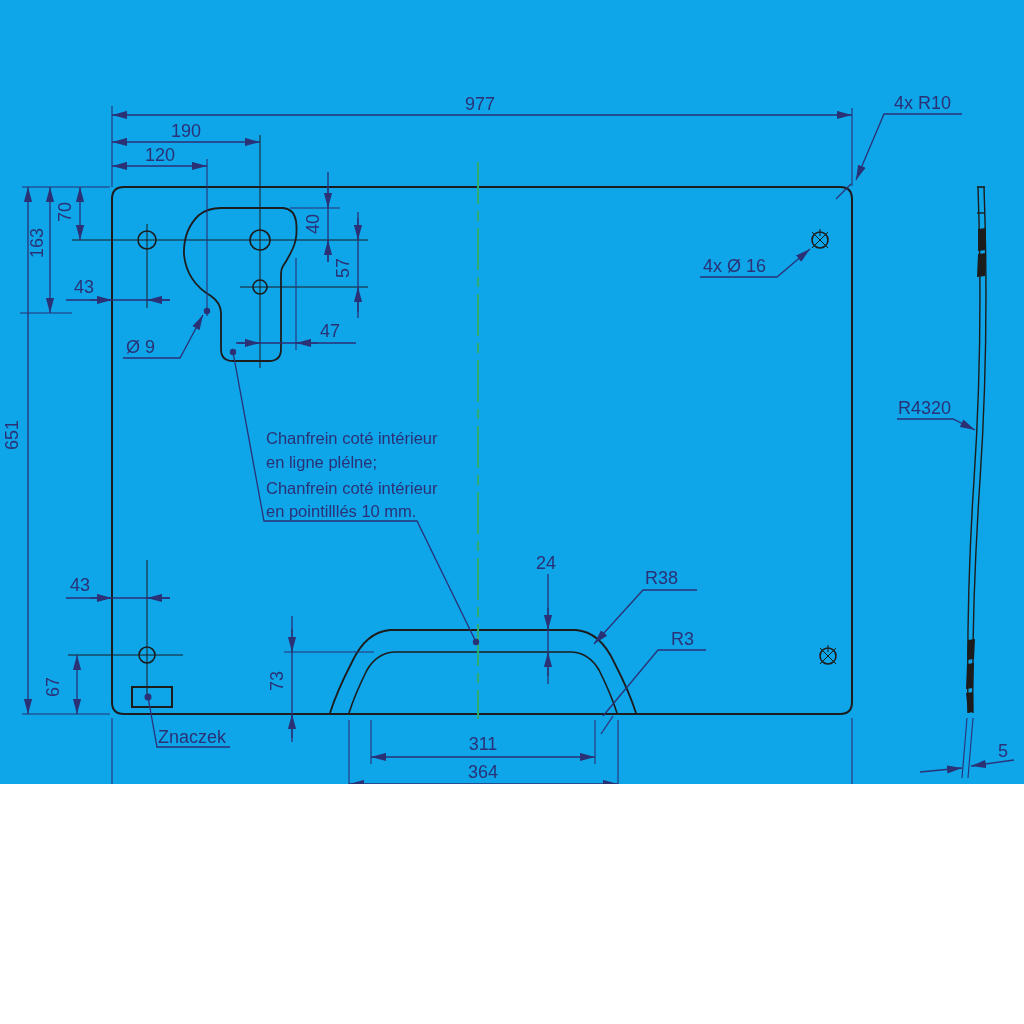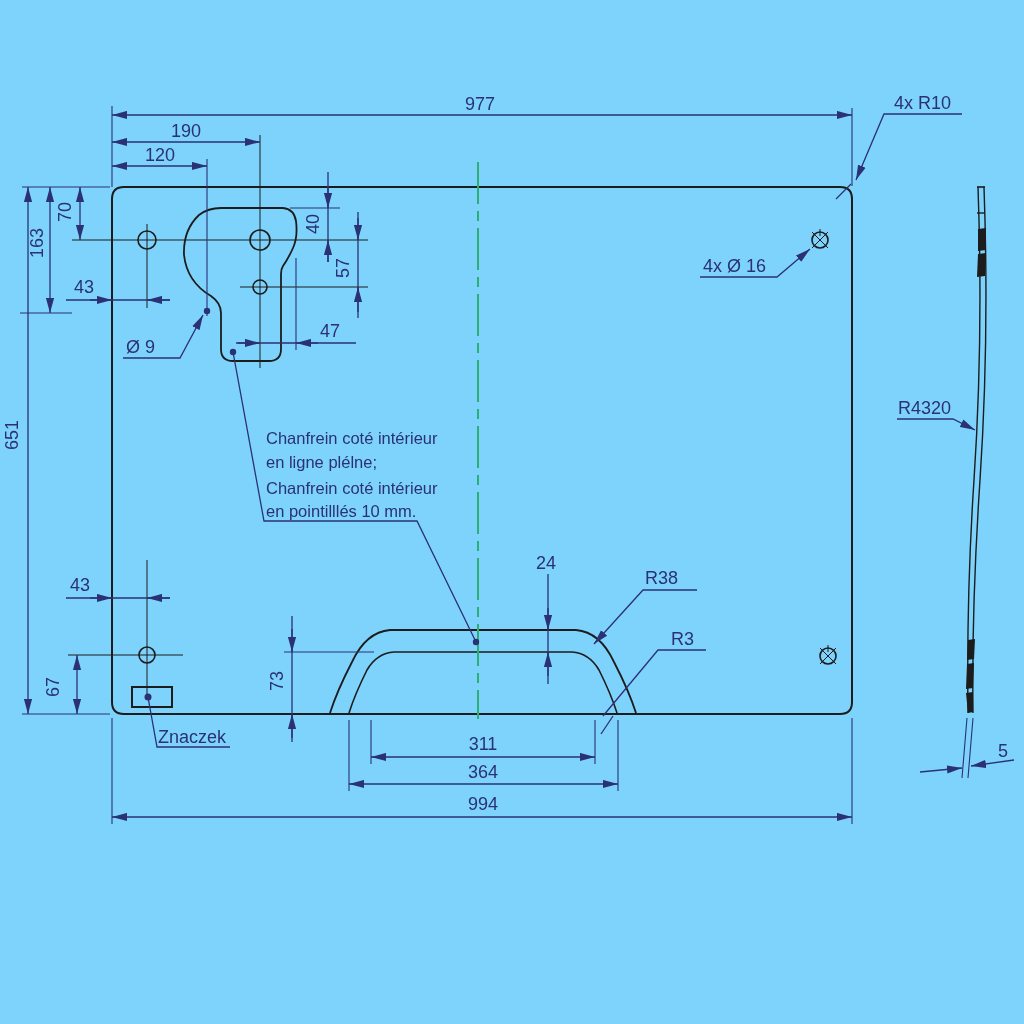--- a/index.html
+++ b/index.html
@@ -1,16 +1,16 @@
 <!DOCTYPE html>
 <html><head>
 <meta charset="utf-8">
 <style>
   html,body{margin:0;padding:0;background:#ffffff;}
-  .stage{position:relative;width:1024px;height:1024px;background:#7dd3fc;overflow:hidden;}
+  .stage{position:relative;width:1024px;height:784px;background:#0ea5e9;overflow:hidden;}
   svg text{font-family:"Liberation Sans", sans-serif;}
   .dimtxt{fill:#2b3175;font-size:18px;}
   .notetxt{fill:#2b3175;font-size:16.5px;}
   .geo{stroke:#1c1c1c;fill:none;}
   .cl{stroke:#1c1c1c;stroke-width:1;fill:none;}
   .dim{stroke:#2b3175;stroke-width:1.3;fill:none;}
   .thin{stroke:#2b3175;stroke-width:1.1;fill:none;}
   .greenline{stroke:#2fae71;stroke-width:2;fill:none;stroke-dasharray:42 7 10 7;}
 </style>
 </head>

